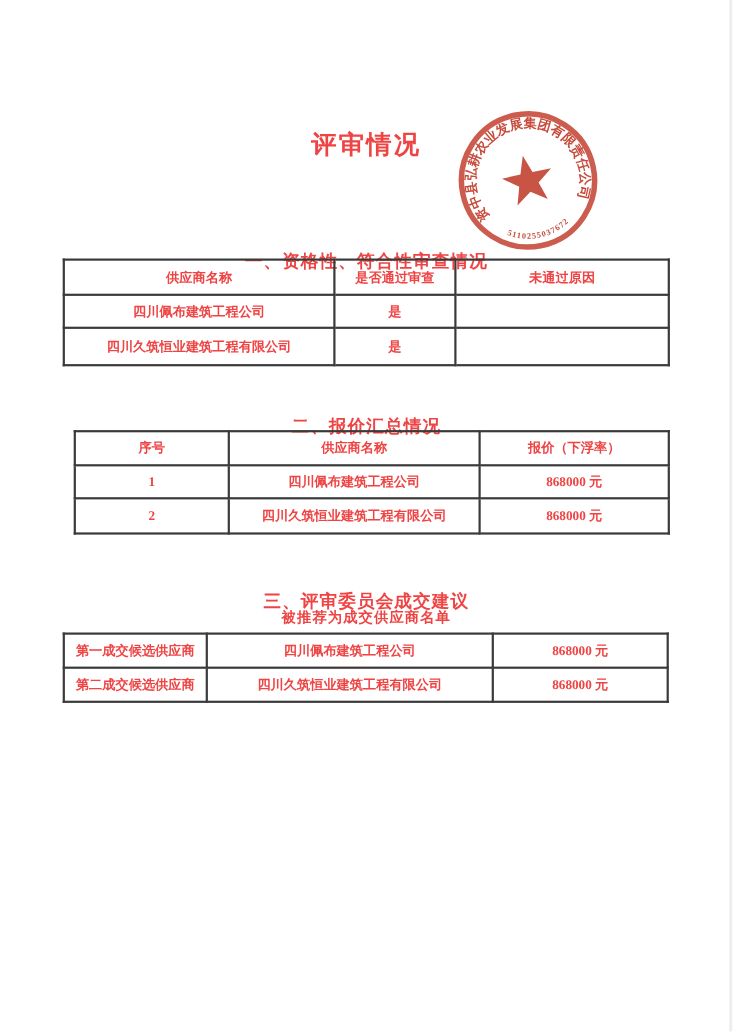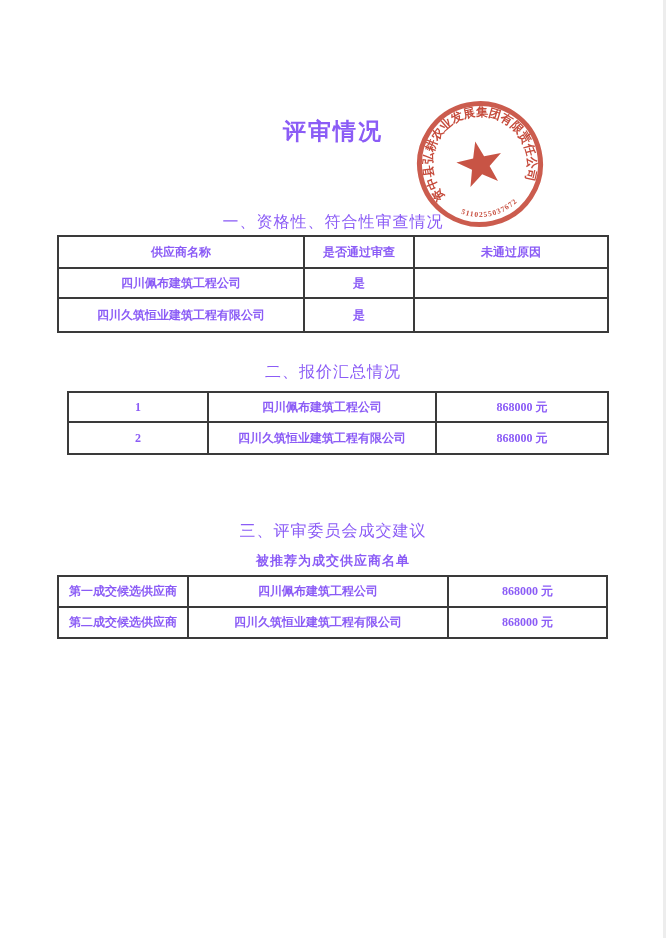--- a/index.html
+++ b/index.html
@@ -1,33 +1,33 @@
 <!DOCTYPE html>
 <html><head>
 <meta charset="utf-8">
 <style>
   html,body { margin:0; padding:0; background:#ffffff; }
   .page {
     position:relative; width:666px; height:938px; background:#ffffff;
-    font-family:"Liberation Serif","DejaVu Serif",serif; color:#8b5cf6;
+    font-family:"Liberation Serif","DejaVu Serif",serif; color:#ef4444;
     overflow:hidden;
   }
   .scan-edge { position:absolute; right:0; top:0; width:3px; height:100%; background:#ededed; }
 
   .doc-title {
     position:absolute; top:116px; left:0; width:666px; text-align:center;
     font-size:23px; font-weight:bold; letter-spacing:2px;
   }
   .project-name {
     position:absolute; top:155px; left:107px;
     font-size:18px; font-weight:bold; letter-spacing:0.5px;
   }
   .section-heading {
     position:absolute; left:0; width:666px; text-align:center;
-    font-size:16px; font-weight:normal; letter-spacing:1px;
+    font-size:16px; font-weight:bold; letter-spacing:1px;margin-top:16px;
   }
   #sec1-heading { top:212px; }
   #sec2-heading { top:362px; }
   #sec3-heading { top:521px; }
   .table-subtitle {
     position:absolute; top:552px; left:0; width:666px; text-align:center;
     font-size:13px; font-weight:bold; letter-spacing:1px;
   }
 
   table.doc-table {
@@ -88,20 +88,25 @@
     </table>
 
   <div class="section-heading" id="sec2-heading">二、报价汇总情况</div>
   <table class="doc-table" id="table2">
     <colgroup>
         <col style="width:140px">
         <col style="width:228px">
         <col style="width:172px">
       </colgroup>
     <tbody>
+        <tr class="h31">
+      <td>序号</td>
+      <td>供应商名称</td>
+      <td>报价（下浮率）</td>
+    </tr>
     <tr class="h30">
       <td>1</td>
       <td>四川佩布建筑工程公司</td>
       <td>868000 元</td>
     </tr>
     <tr class="h32">
       <td>2</td>
       <td>四川久筑恒业建筑工程有限公司</td>
       <td>868000 元</td>
     </tr>

